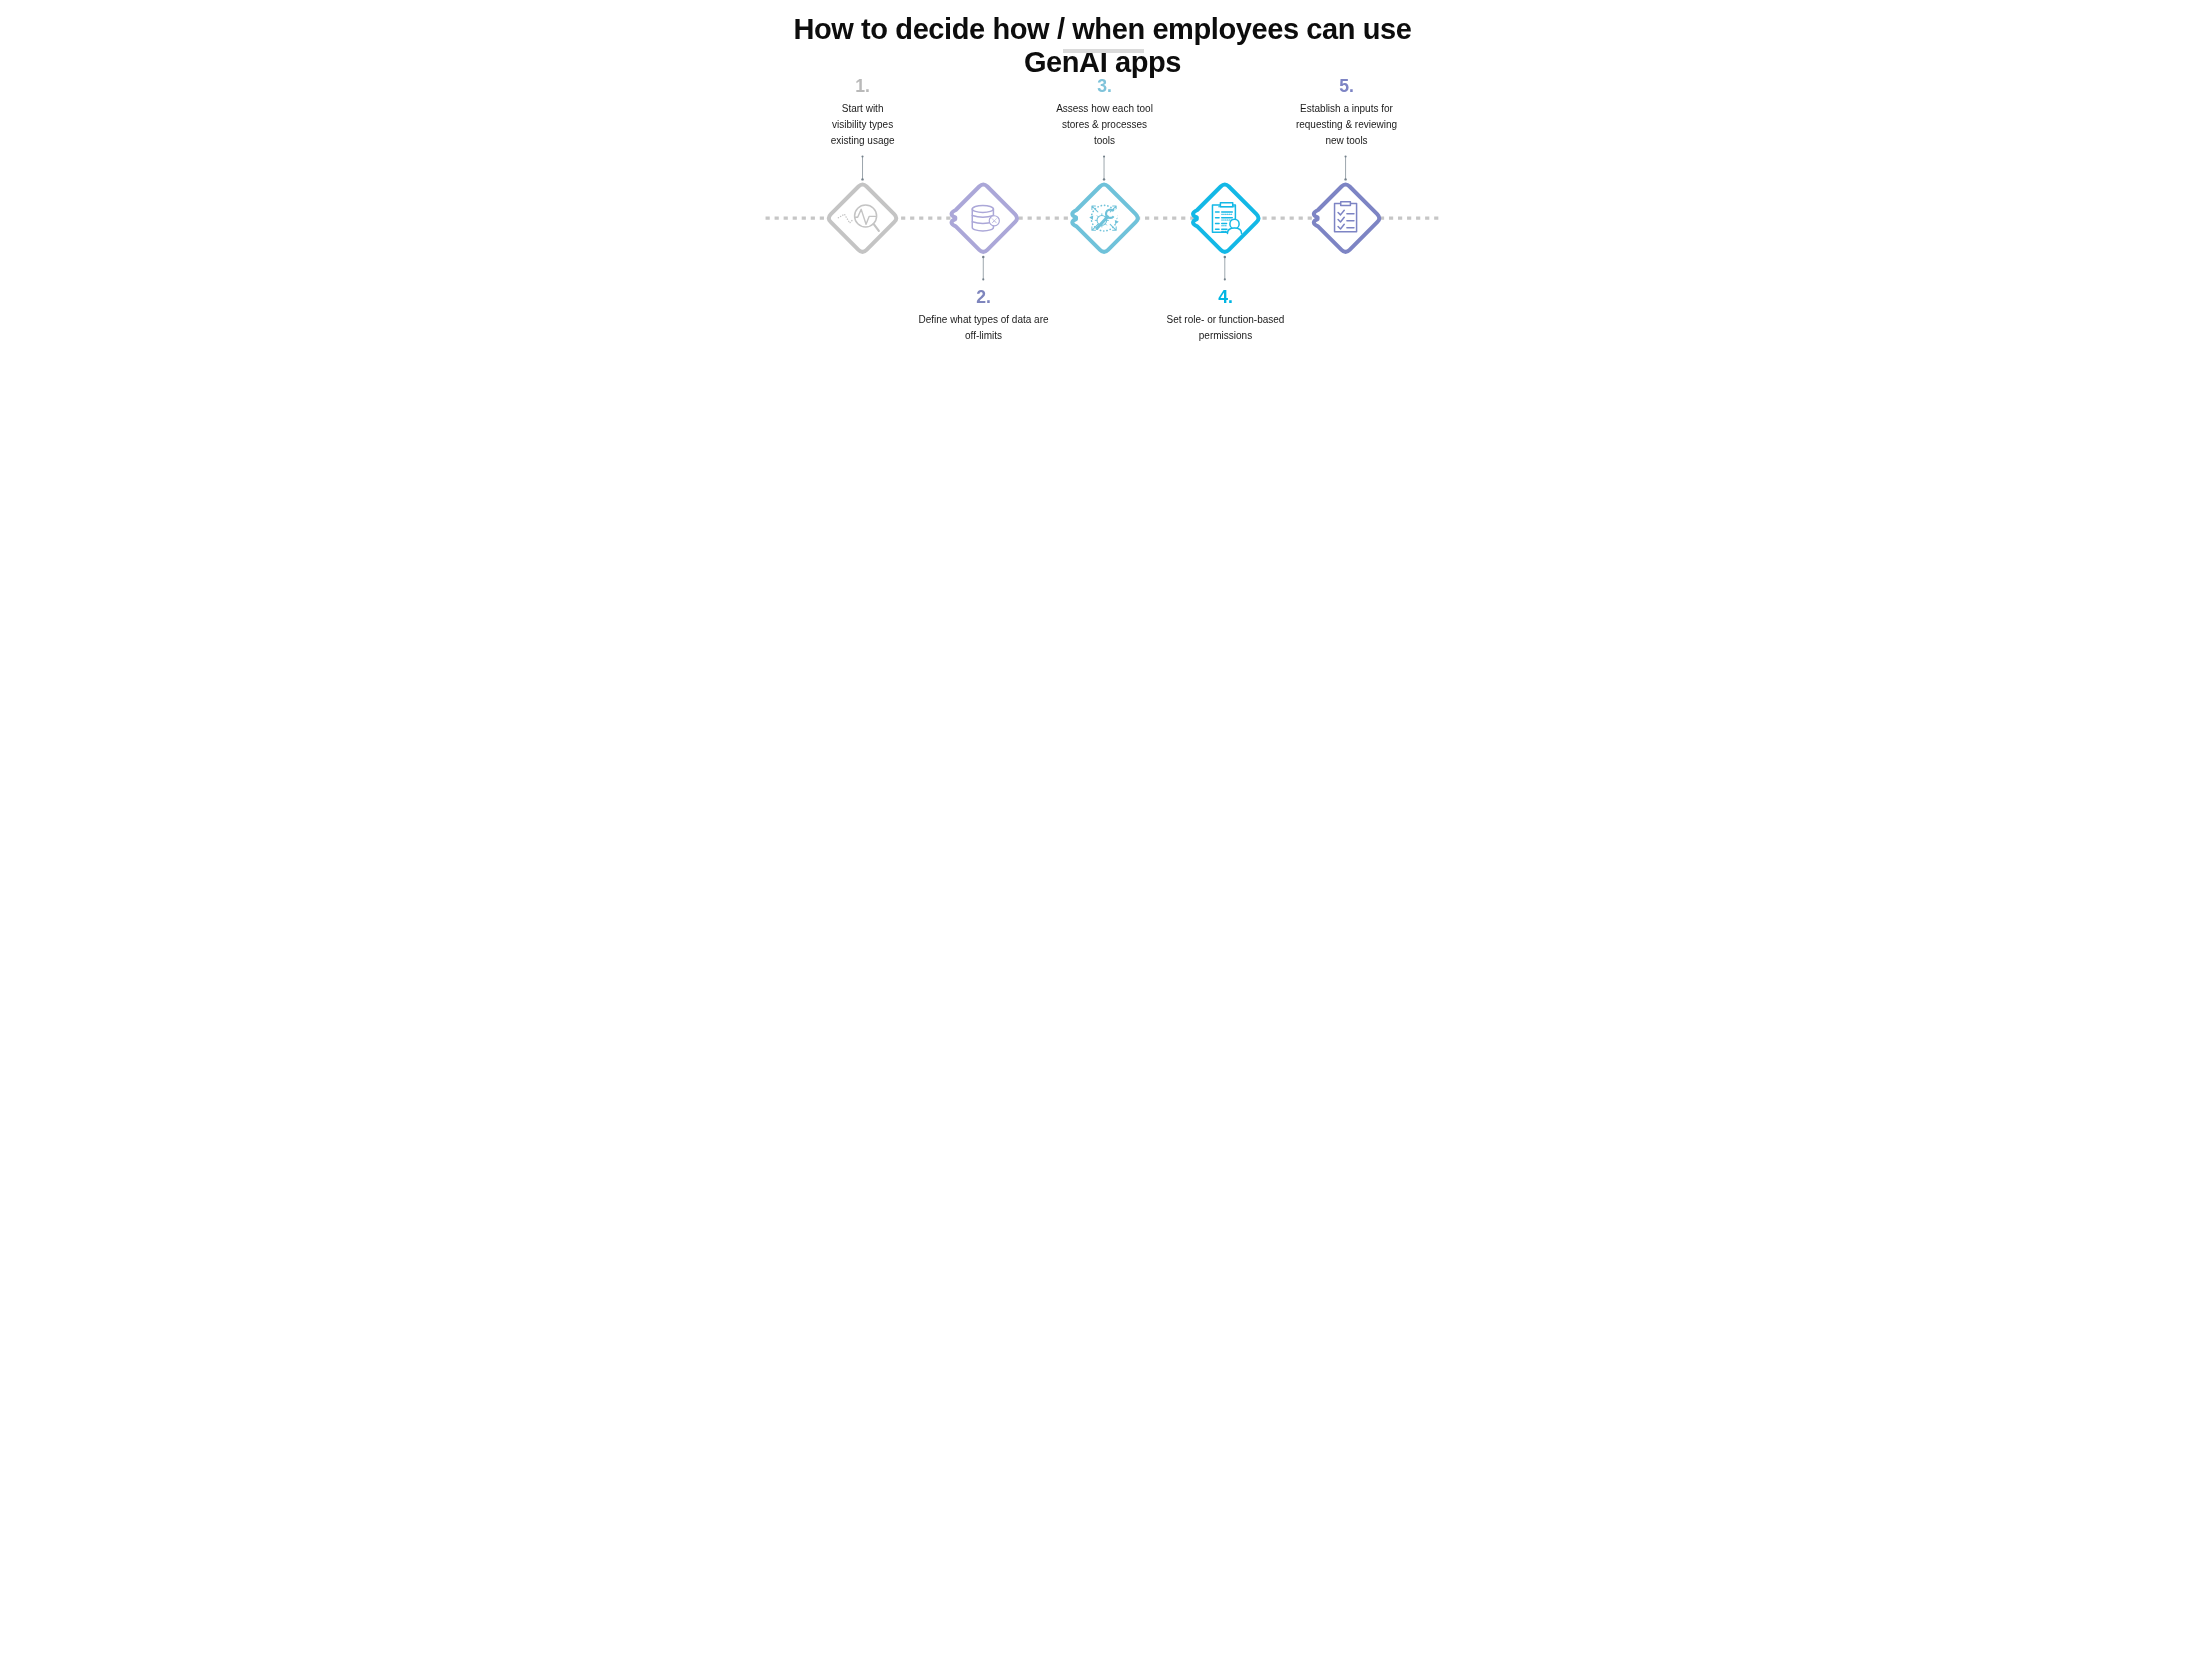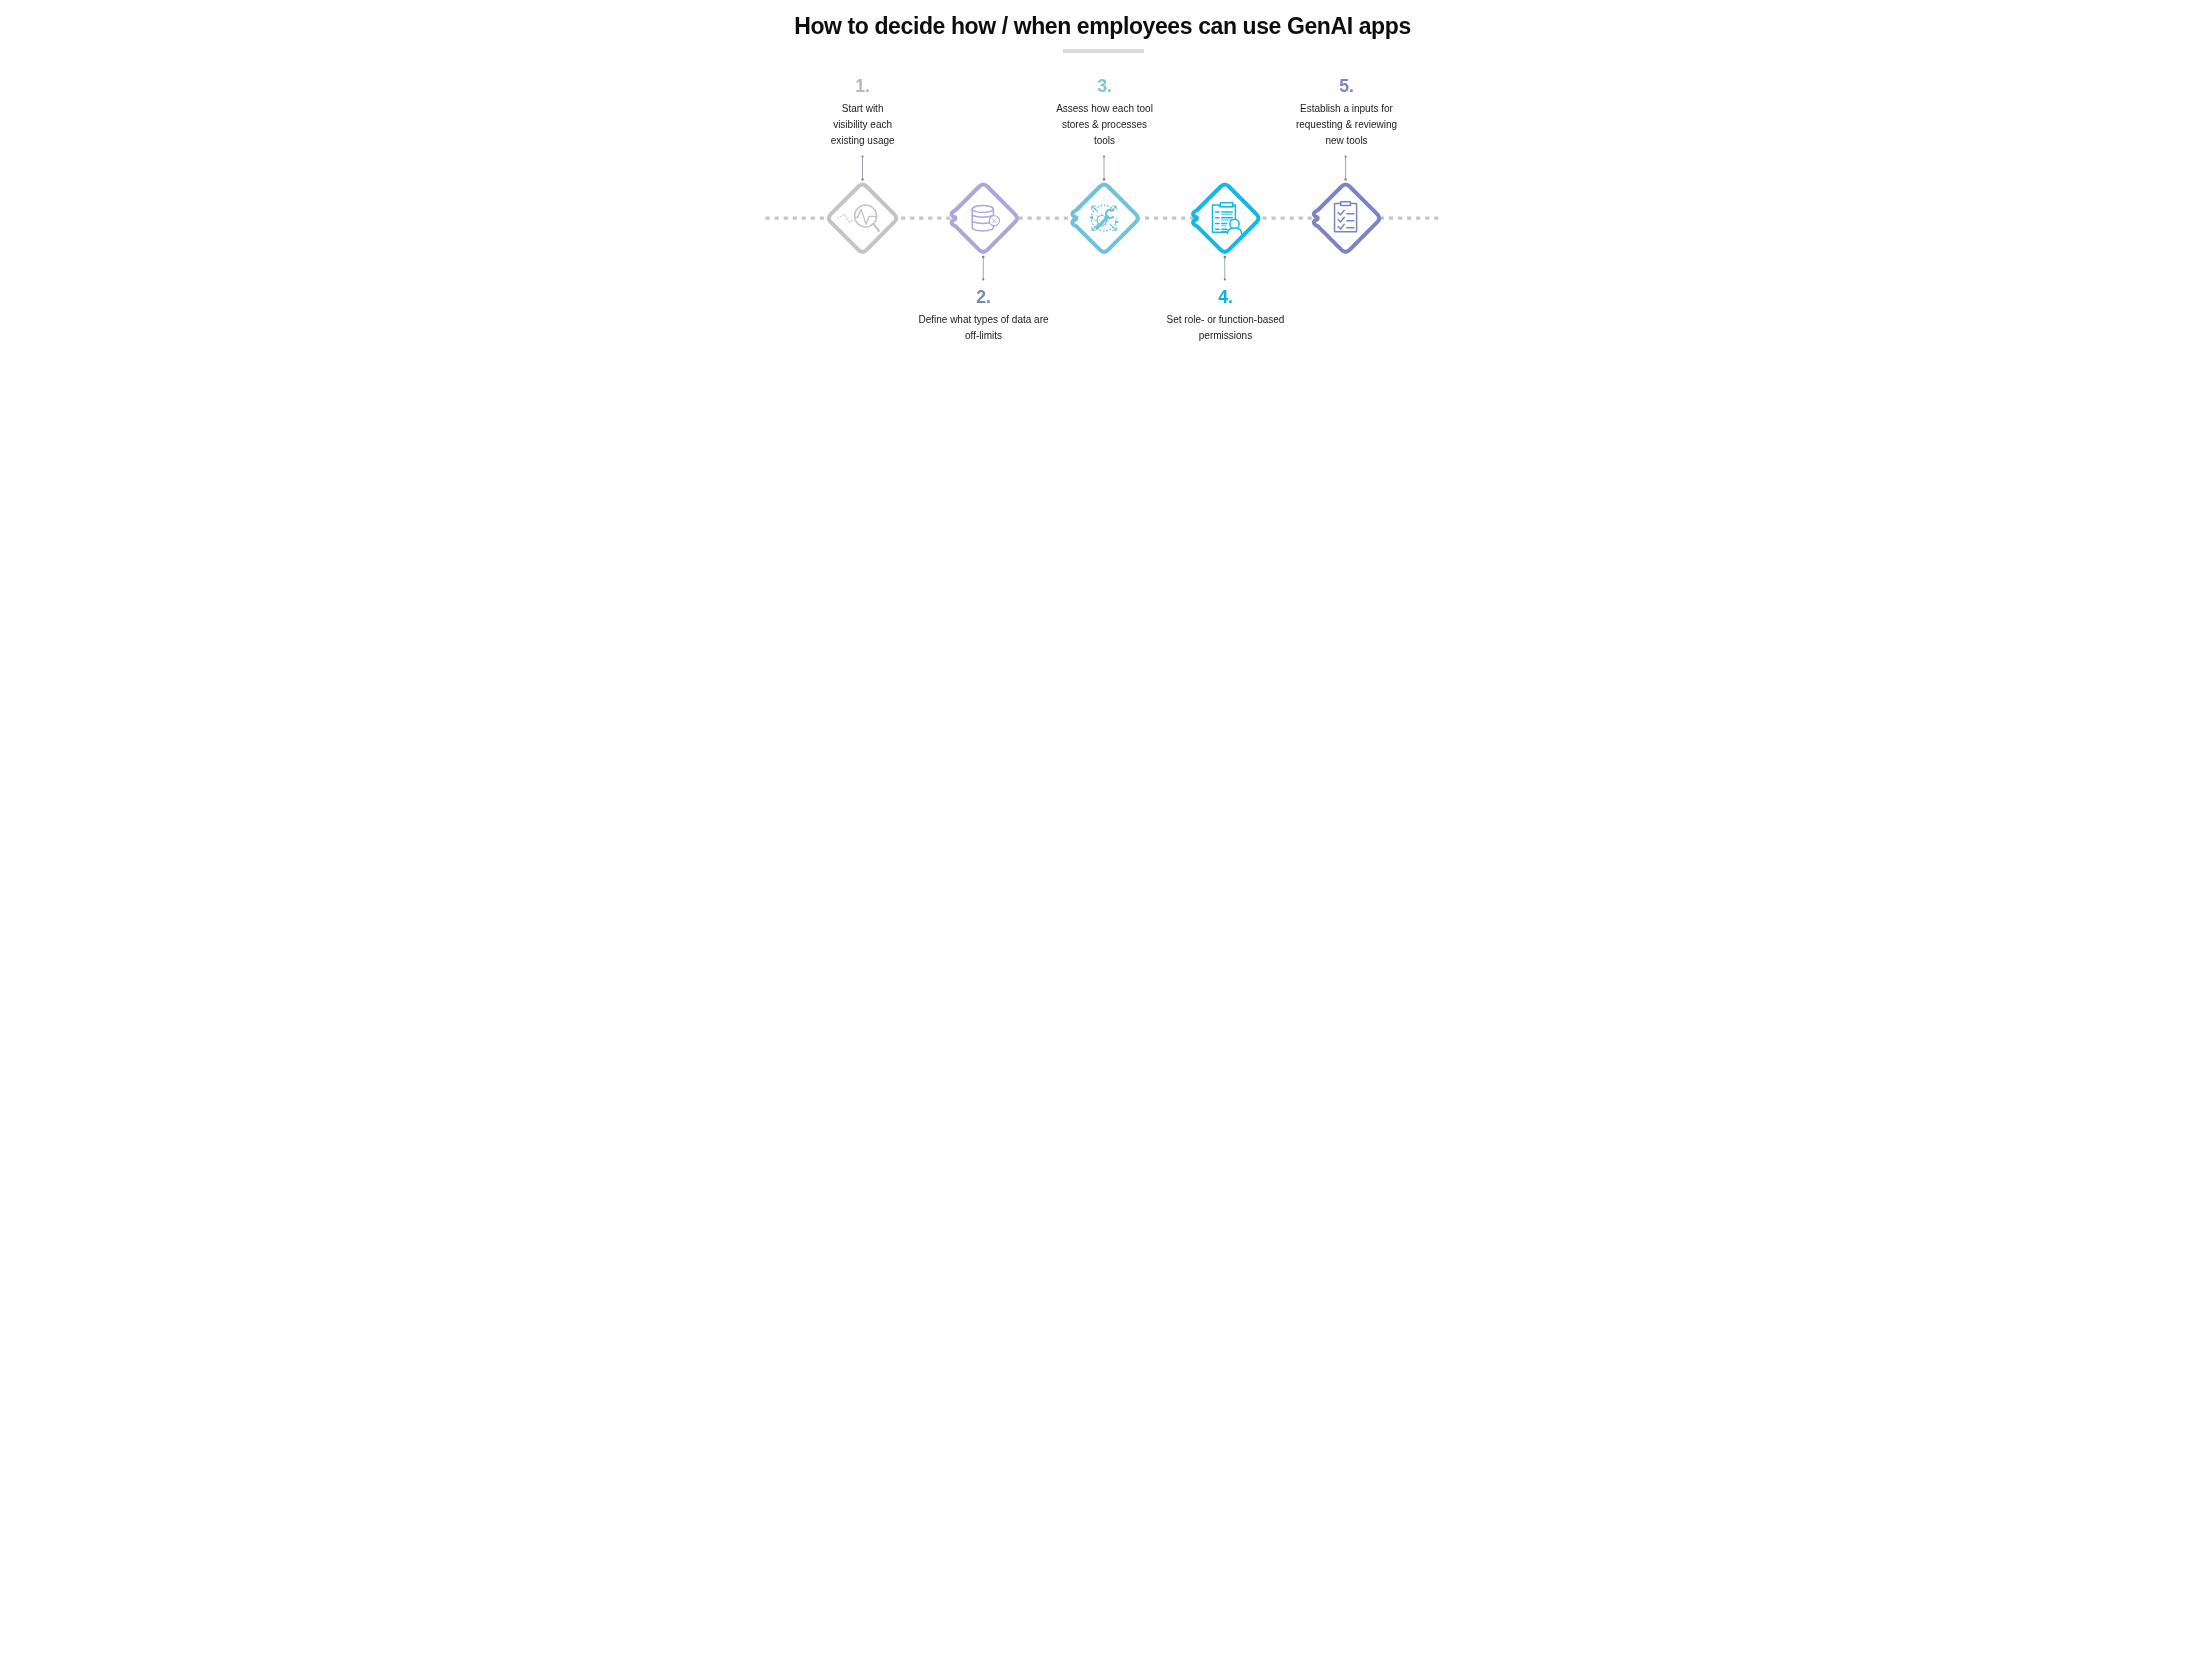--- a/index.html
+++ b/index.html
@@ -4,21 +4,21 @@
 <style>
   html,body{margin:0;padding:0;background:#fff;}
   .canvas{
     position:relative;width:681px;height:383px;margin:0 auto;
     background:#fff;overflow:hidden;
     font-family:"Liberation Sans",sans-serif;
   }
   .page-title{
     position:absolute;top:13.2px;left:0;width:100%;
     text-align:center;margin:0;
-    font-size:23px;font-weight:700;letter-spacing:-0.4px;
+    font-size:29px;font-weight:700;letter-spacing:-0.4px;
     color:#0d0d0d;
   }
   .title-underline{
     position:absolute;top:49px;left:301px;width:81px;height:4px;
     background:#dadada;
   }
   .flow{position:absolute;left:0;top:0;width:100%;height:100%;}
   .dash{stroke:currentColor;stroke-width:7.4;stroke-dasharray:9.5 11;fill:none;}
   .diamond{fill:#fff;stroke:currentColor;stroke-width:9;stroke-linejoin:round;}
   .conn line{stroke:currentColor;stroke-width:1.6;}
@@ -141,21 +141,21 @@
         <path d="M-17,-13 L-11.5,-7.5 L-3,-18 M3,-10 H19"></path>
         <path d="M-17,3 L-11.5,8.5 L-3,-2 M3,6 H19"></path>
         <path d="M-17,19 L-11.5,24.5 L-3,14 M3,22 H19"></path>
       </g>
     </g>
   </svg>
 
   <div class="step top" style="left: -0.9px; color: rgb(26, 26, 26);">
     <div class="num" style="color: rgb(185, 185, 185);">1.</div>
     <div class="line">Start with</div>
-    <div class="line">visibility each</div>
+    <div class="line">visibility types</div>
     <div class="line">existing usage</div>
   </div>
 
   <div class="step top" style="left: 241px; color: rgb(26, 26, 26);">
     <div class="num" style="color: rgb(127, 195, 218);">3.</div>
     <div class="line">Assess how each tool</div>
     <div class="line">stores &amp; processes</div>
     <div class="line">tools</div>
   </div>
 

